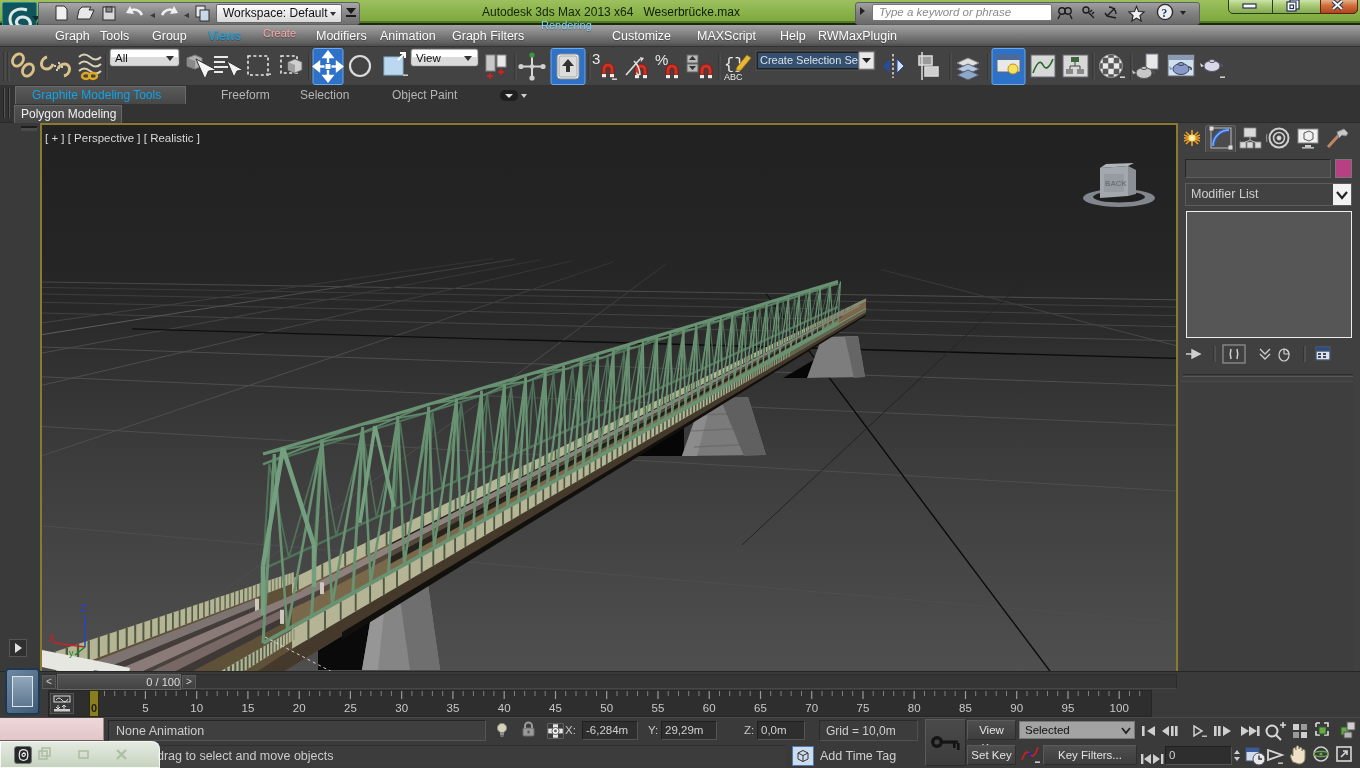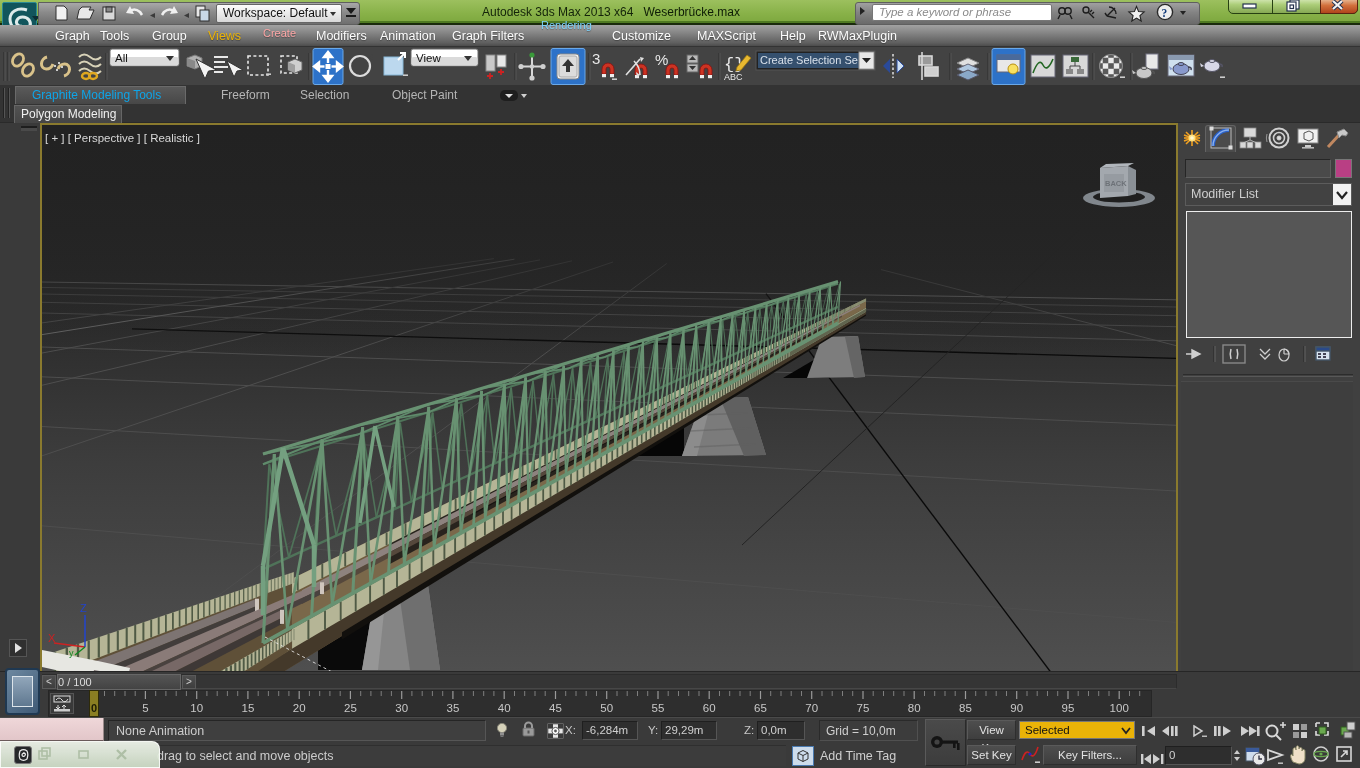--- a/index.html
+++ b/index.html
@@ -69,21 +69,21 @@
           <rect x="62" y="8" width="3.5" height="3.5"></rect>
 </g>
 <path d="M105 4 l9 8 m0 -8 l-9 8" stroke="#26324f" stroke-width="4.2"></path>
 <path d="M105 4 l9 8 m0 -8 l-9 8" stroke="#f2f2f2" stroke-width="2.2"></path>
 </svg>
     </div>
 <div class="abs" style="left:0;top:25px;width:1360px;height:22px;background:linear-gradient(#a2a2a2,#8b8b8b 30%,#5f5f5f 85%,#4c4c4c);border-bottom:1px solid #333"></div>
 <div class="tx" style="left:55px;top:29px;font-size:12.5px;color:#fdfdfd;text-shadow:0 1px 1px rgba(0,0,0,.35)">Graph</div>
 <div class="tx" style="left:100px;top:29px;font-size:12.5px;color:#fdfdfd;text-shadow:0 1px 1px rgba(0,0,0,.35)">Tools</div>
 <div class="tx" style="left:152px;top:29px;font-size:12.5px;color:#fdfdfd;text-shadow:0 1px 1px rgba(0,0,0,.35)">Group</div>
-<div class="tx" style="left:208px;top:29px;font-size:12.5px;color:#eab308;text-shadow:0 1px 1px rgba(0,0,0,.35)">Views</div>
+<div class="tx" style="left:208px;top:29px;font-size:12.5px;color:#0ea5e9;text-shadow:0 1px 1px rgba(0,0,0,.35)">Views</div>
 <div class="tx" style="left:263px;top:27px;font-size:11px;color:#fca5a5;text-shadow:0 1px 1px rgba(0,0,0,.35)">Create</div>
 <div class="tx" style="left:316px;top:29px;font-size:12.5px;color:#fdfdfd;text-shadow:0 1px 1px rgba(0,0,0,.35)">Modifiers</div>
 <div class="tx" style="left:380px;top:29px;font-size:12.5px;color:#fdfdfd;text-shadow:0 1px 1px rgba(0,0,0,.35)">Animation</div>
 <div class="tx" style="left:452px;top:29px;font-size:12.5px;color:#fdfdfd;text-shadow:0 1px 1px rgba(0,0,0,.35)">Graph Filters</div>
 <div class="tx" style="left:541px;top:19px;font-size:11px;color:#7dd3fc;text-shadow:0 1px 1px rgba(0,0,0,.35)">Rendering</div>
 <div class="tx" style="left:612px;top:29px;font-size:12.5px;color:#fdfdfd;text-shadow:0 1px 1px rgba(0,0,0,.35)">Customize</div>
 <div class="tx" style="left:697px;top:29px;font-size:12.5px;color:#fdfdfd;text-shadow:0 1px 1px rgba(0,0,0,.35)">MAXScript</div>
 <div class="tx" style="left:780px;top:29px;font-size:12.5px;color:#fdfdfd;text-shadow:0 1px 1px rgba(0,0,0,.35)">Help</div>
 <div class="tx" style="left:818px;top:29px;font-size:12.5px;color:#fdfdfd;text-shadow:0 1px 1px rgba(0,0,0,.35)">RWMaxPlugin</div>
 <div class="abs" style="left:0;top:47px;width:1360px;height:39px;background:#434343;border-bottom:1px solid #333"></div>
@@ -1072,21 +1072,21 @@
         </g>
 </g>
     </svg>
     <div class="abs" style="left:1183px;top:374px;width:170px;height:3px;border-top:1px solid #2c2c2c;border-bottom:1px solid #585858"></div>
     <div class="abs" style="left:1181px;top:381px;width:172px;height:331px;background:#3e3e3e;border-top:1px solid #4a4a4a"></div>
     <div class="abs" style="left:1178px;top:712px;width:182px;height:1px;background:#282828"></div>
 <div class="abs" style="left:0;top:672px;width:1360px;height:96px;background:#3a3a3a"></div>
 <div class="abs" style="left:0;top:671px;width:1360px;height:1px;background:#262626"></div>
     <div class="abs" style="left:42px;top:674px;width:1135px;height:15px;background:#353535;border:1px solid #2c2c2c;border-bottom-color:#474747"></div>
     <div class="abs" style="left:42px;top:675px;width:14px;height:14px;background:linear-gradient(#4e4e4e,#3e3e3e);border:1px solid #5a5a5a;color:#ccc;font-size:10px;text-align:center;line-height:12px">&lt;</div>
-    <div class="abs" style="left:57px;top:674px;width:124px;height:16px;background:linear-gradient(#555,#434343);border:1px solid #666;color:#ddd;font-size:11px;text-align:left;line-height:14px">0 / 100</div>
+    <div class="abs" style="left:57px;top:674px;width:124px;height:16px;background:linear-gradient(#555,#434343);border:1px solid #666;color:#ddd;font-size:11px;text-align:right;line-height:14px">0 / 100</div>
     <div class="abs" style="left:182px;top:675px;width:14px;height:14px;background:linear-gradient(#4e4e4e,#3e3e3e);border:1px solid #5a5a5a;color:#ccc;font-size:10px;text-align:center;line-height:12px">&gt;</div>
     <div class="abs" style="left:48px;top:690px;width:1104px;height:27px;background:#2e2e2e;border:1px solid #262626"></div>
     <div class="abs" style="left:50px;top:693px;width:24px;height:21px;background:#393939;border:1px solid #555"></div>
     <svg class="abs" style="left:50px;top:693px" width="24" height="21">
       <g stroke="#ddd" fill="none">
         <rect x="4" y="3" width="16" height="6" stroke-width="1"></rect>
         <path d="M6 7 q3 -4 6 0 t6 -1" stroke-width="1"></path>
         <path d="M8 12 l0 4 m-2 -2 l2 2 l2 -2 m4 2 l0 -4 m-2 2 l2 -2 l2 2" stroke-width="1"></path>
         <rect x="4" y="16" width="16" height="2.5" fill="#ccc" stroke="none"></rect>
       </g>
@@ -1270,21 +1270,21 @@
       <g fill="#141414">
         <circle cx="12" cy="23" r="6"></circle>
         <circle cx="12" cy="23" r="2.6" fill="#434343"></circle>
         <rect x="16" y="21.5" width="17" height="3.2"></rect>
         <rect x="28" y="24" width="2.6" height="5"></rect>
         <rect x="32" y="24" width="2.6" height="7"></rect>
       </g>
     </svg>
     <div class="abs" style="left:967px;top:720px;width:49px;height:20px;background:linear-gradient(#4e4e4e,#3e3e3e);border:1px solid #5a5a5a;border-right-color:#2e2e2e;border-bottom-color:#2e2e2e;color:#e2e2e2;font-size:11.5px;text-align:center;line-height:18px">View Key</div>
     <div class="abs" style="left:967px;top:745px;width:49px;height:20px;background:linear-gradient(#4e4e4e,#3e3e3e);border:1px solid #5a5a5a;border-right-color:#2e2e2e;border-bottom-color:#2e2e2e;color:#e2e2e2;font-size:11.5px;text-align:center;line-height:18px">Set Key</div>
-    <div class="abs" style="left:1019px;top:721px;width:116px;height:18px;background:#eab308;border:1px solid #777;font-size:11.5px;color:#111;line-height:16px;padding-left:5px">Selected</div>
+    <div class="abs" style="left:1019px;top:721px;width:116px;height:18px;background:#a3a3a3;border:1px solid #777;font-size:11.5px;color:#111;line-height:16px;padding-left:5px">Selected</div>
     <svg class="abs" style="left:1117px;top:721px" width="18" height="18">
       <path d="M5 7 l4 5 l4 -5" fill="none" stroke="#222" stroke-width="1.8"></path>
     </svg>
     <svg class="abs" style="left:1019px;top:745px" width="22" height="20">
       <path d="M3 15 q4 -12 8 -6 t8 -7" fill="none" stroke="#cc2222" stroke-width="1.6"></path>
       <circle cx="11" cy="9" r="1.6" fill="#2222cc"></circle>
       <path d="M16 18 l5 0 l0 -1.6 l-5 0 z" fill="#ccc"></path>
     </svg>
     <div class="abs" style="left:1043px;top:745px;width:94px;height:20px;background:linear-gradient(#4e4e4e,#3e3e3e);border:1px solid #5a5a5a;border-right-color:#2e2e2e;border-bottom-color:#2e2e2e;color:#e2e2e2;font-size:11.5px;text-align:center;line-height:18px">Key Filters...</div>
     <svg class="abs" style="left:1138px;top:717px" width="222" height="51" viewBox="0 0 222 51">

